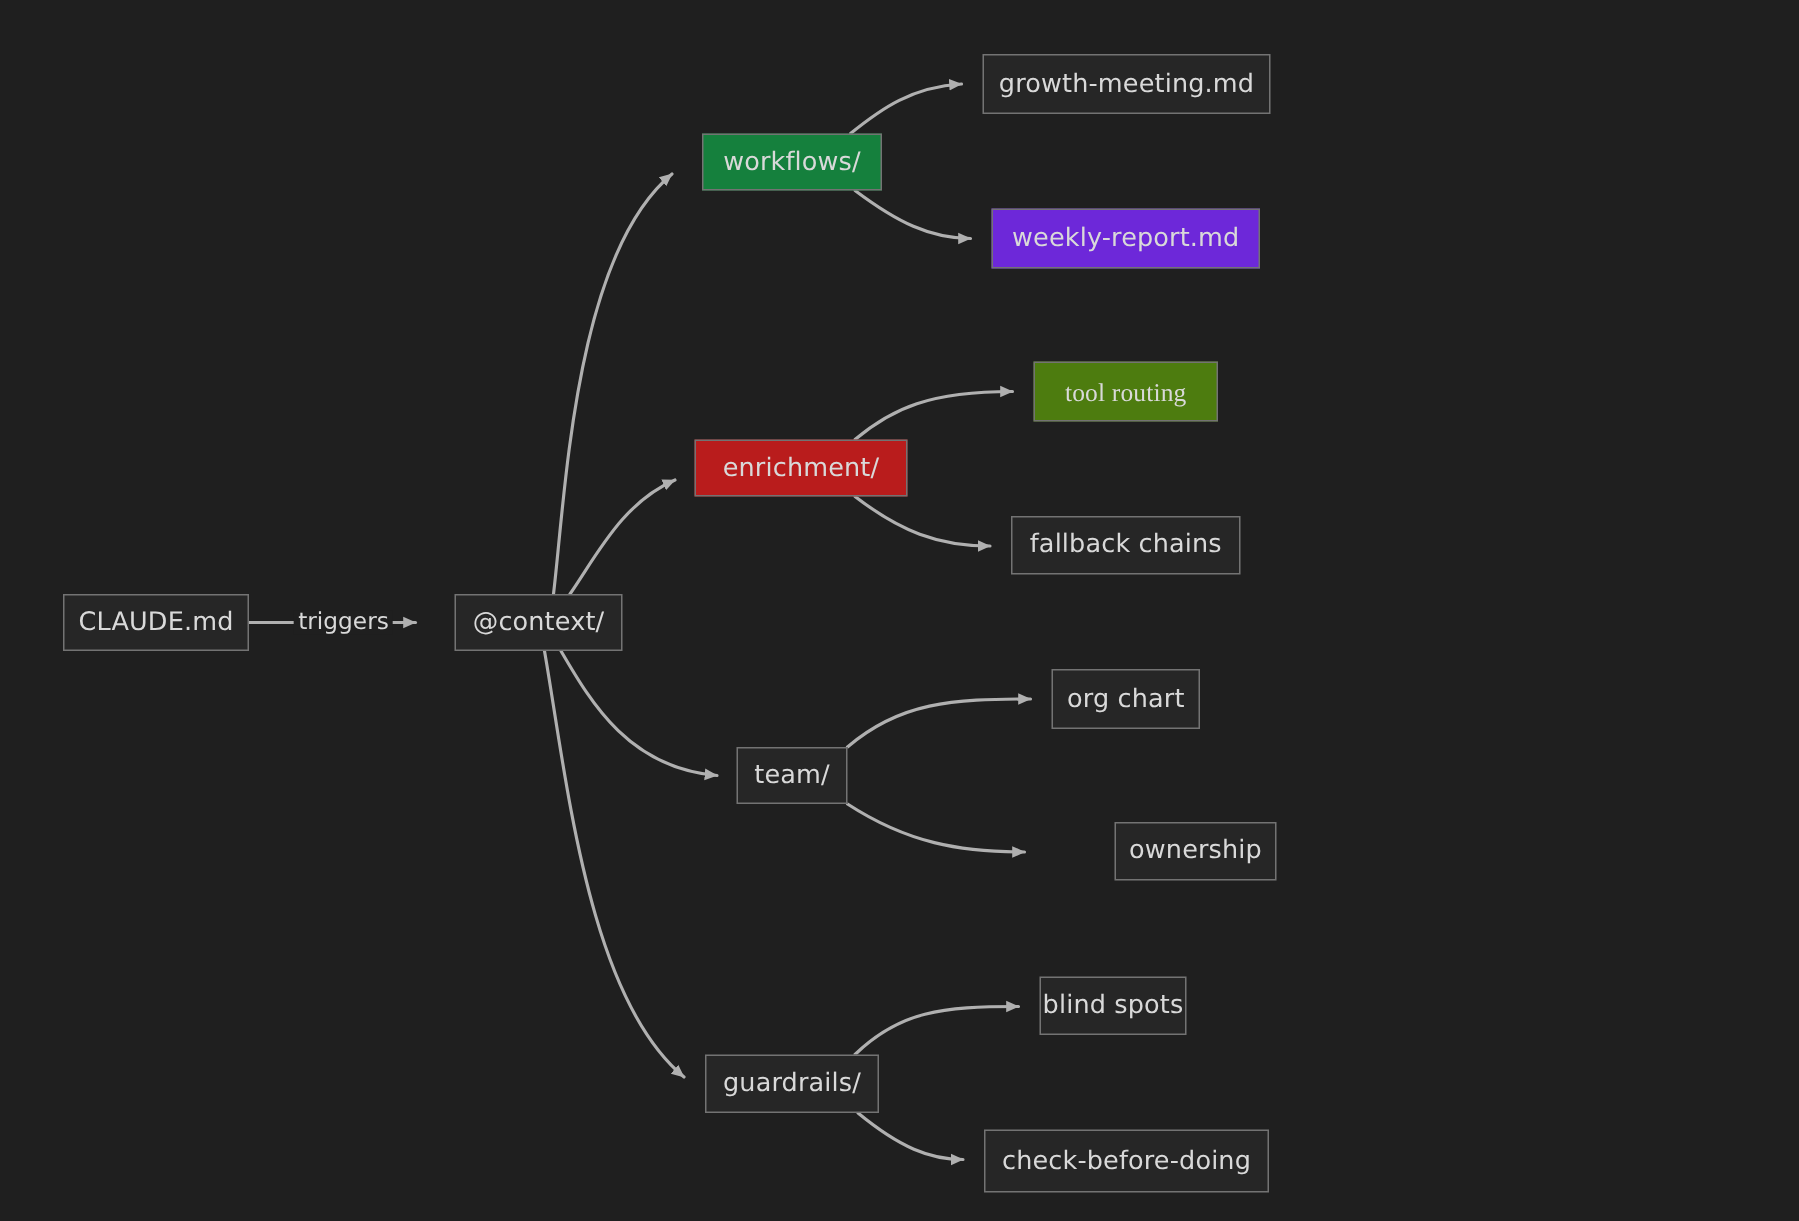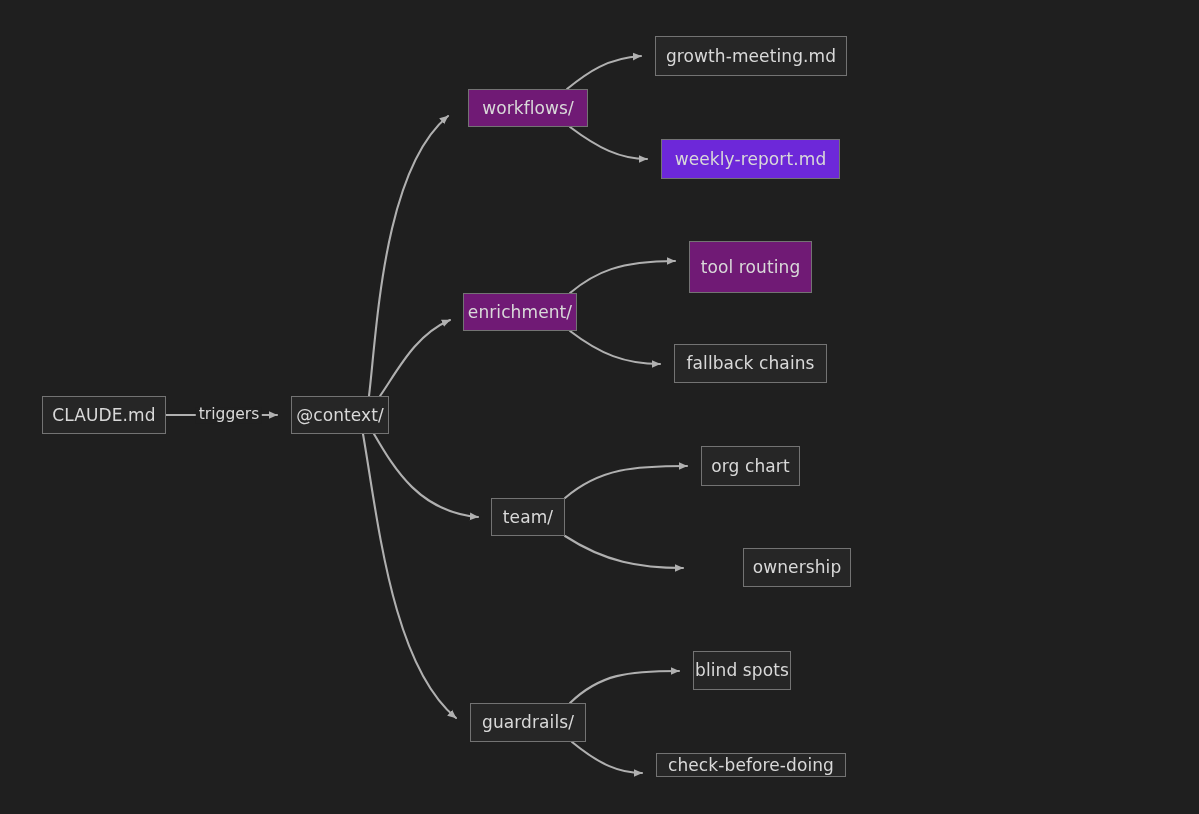--- a/index.html
+++ b/index.html
@@ -77,31 +77,31 @@
         <path d="M 570,331 C 600,354 625,364 660,364" marker-end="url(#arrowhead)"></path>
         <path d="M 565,498 C 600,468 635,466 687,466" marker-end="url(#arrowhead)"></path>
         <path d="M 565,536 C 605,562 640,568 683,568" marker-end="url(#arrowhead)"></path>
         <path d="M 570,703 C 600,674 628,671 679,671" marker-end="url(#arrowhead)"></path>
         <path d="M 572,742 C 600,765 620,773 642,773" marker-end="url(#arrowhead)"></path>
       </g>
   </svg>
 
   <div id="node-layer">
       <div class="node-box" style="left: 42px; top: 396px; width: 124px; height: 38px; background: rgb(38, 38, 38); border-color: rgb(115, 115, 115); color: rgb(217, 217, 217);">CLAUDE.md</div>
-      <div class="node-box" style="left: 291px; top: 396px; width: 98px; height: 38px; background: rgb(38, 38, 38); border-color: rgb(115, 115, 115); color: rgb(217, 217, 217); text-align: right;">@context/</div>
-      <div class="node-box" style="left: 468px; top: 89px; width: 120px; height: 38px; background: #701a75; border-color: rgb(115, 115, 115); color: rgb(217, 217, 217);">workflows/</div>
+      <div class="node-box" style="left: 303px; top: 396px; width: 112px; height: 38px; background: rgb(38, 38, 38); border-color: rgb(115, 115, 115); color: rgb(217, 217, 217); text-align: right;">@context/</div>
+      <div class="node-box" style="left: 468px; top: 89px; width: 120px; height: 38px; background: #15803d; border-color: rgb(115, 115, 115); color: rgb(217, 217, 217);">workflows/</div>
       <div class="node-box" style="left: 655px; top: 36px; width: 192px; height: 40px; background: rgb(38, 38, 38); border-color: rgb(115, 115, 115); color: rgb(217, 217, 217);">growth-meeting.md</div>
       <div class="node-box" style="left: 661px; top: 139px; width: 179px; height: 40px; background: #6d28d9; border-color: rgb(115, 115, 115); color: rgb(217, 217, 217);">weekly-report.md</div>
-      <div class="node-box" style="left: 463px; top: 293px; width: 114px; height: 38px; background: #701a75; border-color: rgb(115, 115, 115); color: rgb(217, 217, 217);">enrichment/</div>
-      <div class="node-box" style="left: 689px; top: 241px; width: 123px; height: 52px; background: #701a75; border-color: rgb(115, 115, 115); color: rgb(217, 217, 217);">tool routing</div>
+      <div class="node-box" style="left: 463px; top: 293px; width: 142px; height: 38px; background: #b91c1c; border-color: rgb(115, 115, 115); color: rgb(217, 217, 217);">enrichment/</div>
+      <div class="node-box" style="left: 689px; top: 241px; width: 123px; height: 40px; background: #4d7c0f; border-color: rgb(115, 115, 115); color: rgb(217, 217, 217); font-family: Liberation Serif, serif;">tool routing</div>
       <div class="node-box" style="left: 674px; top: 344px; width: 153px; height: 39px; background: rgb(38, 38, 38); border-color: rgb(115, 115, 115); color: rgb(217, 217, 217);">fallback chains</div>
       <div class="node-box" style="left: 491px; top: 498px; width: 74px; height: 38px; background: rgb(38, 38, 38); border-color: rgb(115, 115, 115); color: rgb(217, 217, 217);">team/</div>
       <div class="node-box" style="left: 701px; top: 446px; width: 99px; height: 40px; background: rgb(38, 38, 38); border-color: rgb(115, 115, 115); color: rgb(217, 217, 217);">org chart</div>
       <div class="node-box" style="left: 697px; top: 548px; width: 108px; height: 39px; background: rgb(38, 38, 38); border-color: rgb(115, 115, 115); color: rgb(217, 217, 217); margin-left: 46px;">ownership</div>
       <div class="node-box" style="left: 470px; top: 703px; width: 116px; height: 39px; background: rgb(38, 38, 38); border-color: rgb(115, 115, 115); color: rgb(217, 217, 217);">guardrails/</div>
       <div class="node-box" style="left: 693px; top: 651px; width: 98px; height: 39px; background: rgb(38, 38, 38); border-color: rgb(115, 115, 115); color: rgb(217, 217, 217);">blind spots</div>
-      <div class="node-box" style="left: 656px; top: 753px; width: 190px; height: 24px; background: rgb(38, 38, 38); border-color: rgb(115, 115, 115); color: rgb(217, 217, 217);">check-before-doing</div>
+      <div class="node-box" style="left: 656px; top: 753px; width: 190px; height: 42px; background: rgb(38, 38, 38); border-color: rgb(115, 115, 115); color: rgb(217, 217, 217);">check-before-doing</div>
     </div>
   <div id="label-layer">
       <div class="edge-label" style="left: 229px; top: 415px; color: rgb(217, 217, 217); background: rgb(31, 31, 31); padding: 0px 3px; text-align: right;">triggers</div>
     </div>
 
 </div>
 
 </body></html>

